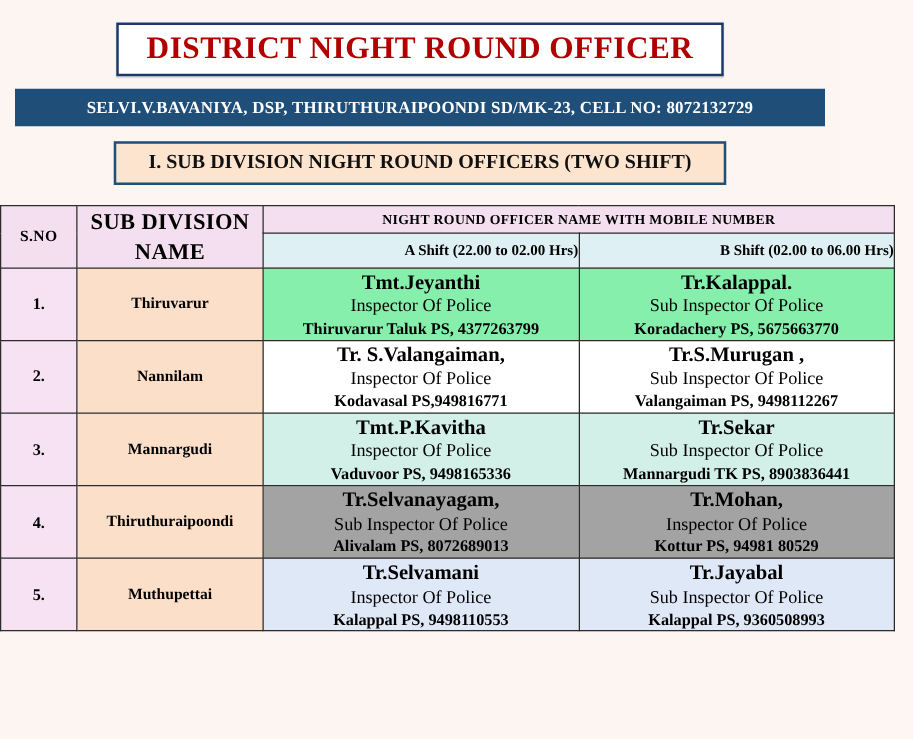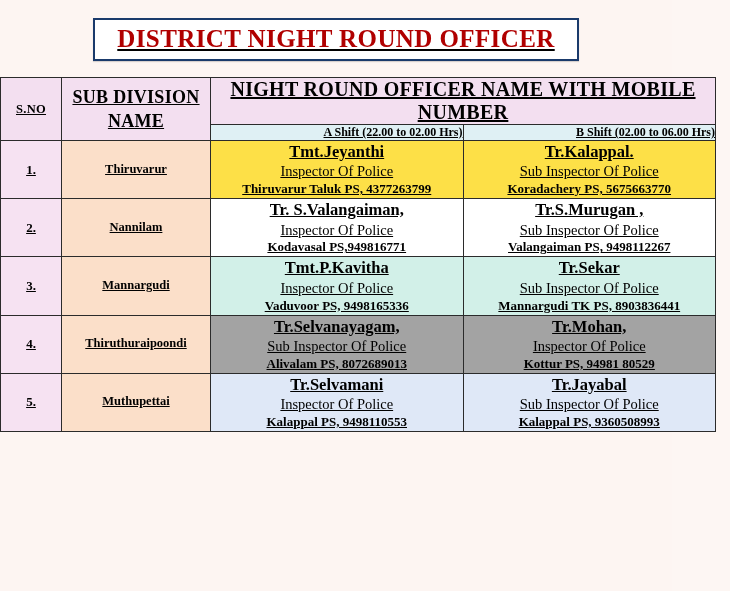--- a/index.html
+++ b/index.html
@@ -12,21 +12,20 @@
     background: #fdf6f3;
     font-family: "Liberation Serif", serif;
     overflow: hidden;
   }
   .page {
     position: relative;
     width: 672px;
     height: 591px;
     background: #fdf5f2;
     box-sizing: border-box;
-    text-decoration: underline;
   }
 
   
   .header-zone {
     padding: 10px 0 0 0;
     background: #fdf5f2;
   }
 
   .title-wrap {
     display: flex;
@@ -105,21 +104,21 @@
     font-weight: bold;
     font-size: 18px;
     text-align: center;
     letter-spacing: 0.3px;
     line-height: 1.35;
     padding: 6px 4px;
   }
   .th-main {
     background: #f3dff0;
     font-weight: bold;
-    font-size: 20px;
+    font-size: 11px;
     text-align: center;
     letter-spacing: 0.3px;
     padding: 10px 4px 11px 4px;
   }
   .th-shift {
     background: #dff0f4;
     font-weight: bold;
     font-size: 12px;
     text-align: right;
     padding: 8px 4px 9px 4px;
@@ -153,38 +152,42 @@
     font-size: 14.5px;
     display: block;
   }
   .off-station {
     font-weight: bold;
     font-size: 13px;
     display: block;
   }
 
   
-  .tint-yellow { background: #fde047; }
+  .tint-yellow { background: #86efac; }
   .tint-white  { background: #ffffff; }
   .tint-teal   { background: #d2f0e8; }
   .tint-plain  { background: #a3a3a3; }
   .tint-blue   { background: #dfe8f7; }
 </style>
 </head>
 <body>
 
 <div class="page">
 
   <div class="header-zone">
 
     <div class="title-wrap">
       <div class="main-title">DISTRICT NIGHT ROUND OFFICER</div>
     </div>
 
-
+    <div class="subtitle-bar">SELVI.V.BAVANIYA, DSP, THIRUTHURAIPOONDI SD/MK-23, CELL NO: 8072132729</div>
+
+    <div class="section-wrap">
+      <div class="section-title">I. SUB DIVISION NIGHT ROUND OFFICERS (TWO SHIFT)</div>
+    </div>
 
   </div>
 
   <table class="roster">
     <thead>
       <tr>
         <th class="th-sno" rowspan="2">S.NO</th>
         <th class="th-div" rowspan="2">SUB DIVISION NAME</th>
         <th class="th-main" colspan="2">NIGHT ROUND OFFICER NAME WITH MOBILE NUMBER</th>
       </tr>

